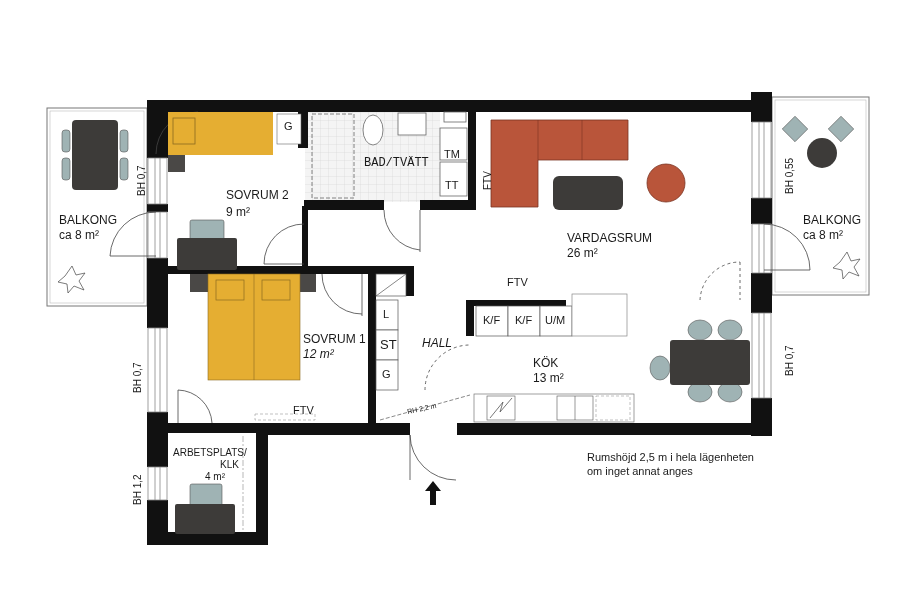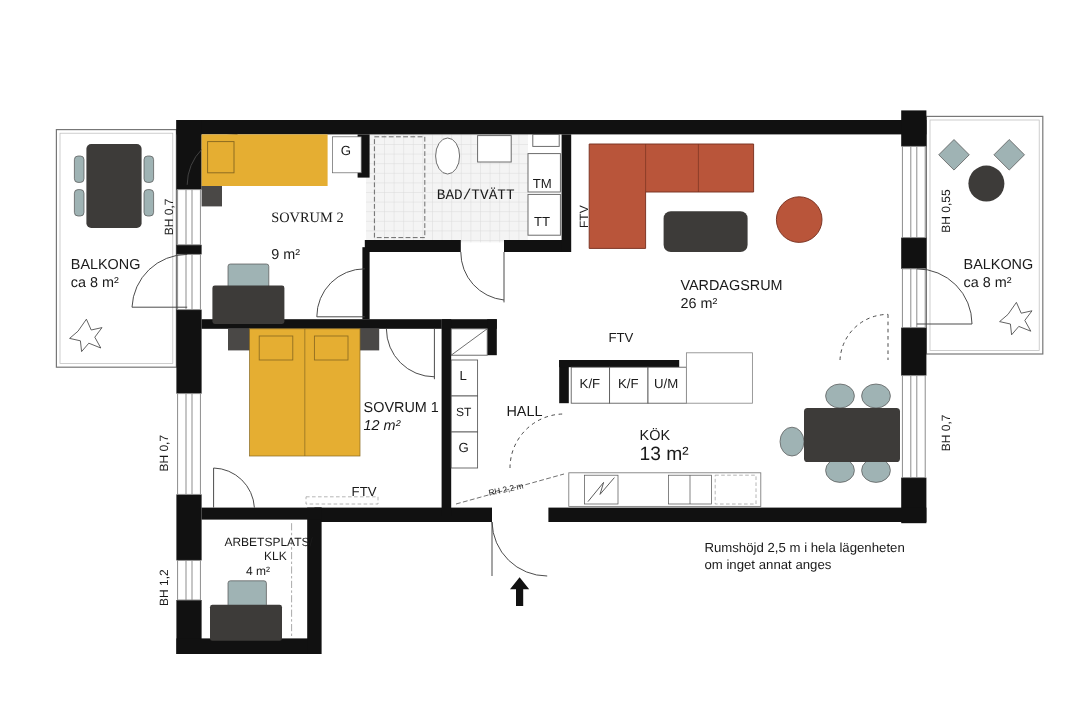--- a/index.html
+++ b/index.html
@@ -205,21 +205,21 @@
     <rect x="190" y="484" width="32" height="22" rx="2" fill="#9fb3b4" stroke="#555" stroke-width="0.6"></rect>
     <rect x="175" y="504" width="60" height="30" rx="2" fill="#3d3b39"></rect>
     <line x1="243" y1="436" x2="243" y2="530" stroke="#888" stroke-width="0.6" stroke-dasharray="6 2 2 2"></line>
   </g>
 
   <g>
     <path d="M433 481 L441 491 L436 491 L436 505 L430 505 L430 491 L425 491 Z" fill="#111"></path>
   </g>
 </svg>
 
-<span class="lbl" style="left:226px;top:175px;font-size:12px;font-family:Liberation Serif, serif;">SOVRUM 2</span>
+<span class="lbl" style="left:226px;top:189px;font-size:12px;">SOVRUM 2</span>
 <span class="lbl" style="left:226px;top:206px;font-size:12px;">9 m²</span>
 
 <span class="lbl" style="left:364px;top:157px;font-size:12px;font-family:Liberation Mono, monospace;">BAD/TVÄTT</span>
 <span class="lbl" style="left:444px;top:148px;font-size:11px;">TM</span>
 <span class="lbl" style="left:445px;top:179px;font-size:11px;">TT</span>
 <span class="lbl" style="left:284px;top:120px;font-size:11px;">G</span>
 <span class="lbl small vert" style="left:481px;top:190px;">FTV</span>
 
 <span class="lbl" style="left:567px;top:232px;font-size:12px;">VARDAGSRUM</span>
 <span class="lbl" style="left:567px;top:247px;font-size:12px;">26 m²</span>
@@ -232,33 +232,33 @@
 <span class="lbl small vert" style="left:135px;top:196px;">BH 0,7</span>
 <span class="lbl small vert" style="left:783px;top:194px;">BH 0,55</span>
 <span class="lbl small vert" style="left:131px;top:393px;">BH 0,7</span>
 <span class="lbl small vert" style="left:783px;top:376px;">BH 0,7</span>
 <span class="lbl small vert" style="left:131px;top:505px;">BH 1,2</span>
 
 <span class="lbl" style="left:303px;top:333px;font-size:12px;">SOVRUM 1</span>
 <span class="lbl" style="left:303px;top:348px;font-size:12px;font-style:italic;">12 m²</span>
 <span class="lbl" style="left:293px;top:404px;font-size:11px;">FTV</span>
 
-<span class="lbl" style="left:422px;top:337px;font-size:12px;">HALL</span>
+<span class="lbl" style="left:422px;top:337px;font-size:12px;font-style:italic;">HALL</span>
 <span class="lbl" style="left:383px;top:308px;font-size:11px;">L</span>
-<span class="lbl" style="left:380px;top:338px;font-size:10px;">ST</span>
+<span class="lbl" style="left:380px;top:338px;font-size:13px;">ST</span>
 <span class="lbl" style="left:382px;top:368px;font-size:11px;">G</span>
 <span class="lbl" style="left:407px;top:402px;font-size:7px;transform:rotate(-12deg);">RH 2,2 m</span>
 
 <span class="lbl" style="left:507px;top:276px;font-size:11px;">FTV</span>
 <span class="lbl" style="left:483px;top:314px;font-size:11px;">K/F</span>
 <span class="lbl" style="left:515px;top:314px;font-size:11px;">K/F</span>
 <span class="lbl" style="left:545px;top:314px;font-size:11px;">U/M</span>
 <span class="lbl" style="left:533px;top:357px;font-size:12px;text-align:center;">KÖK</span>
-<span class="lbl" style="left:533px;top:372px;font-size:16px;">13 m²</span>
-
-<span class="lbl small" style="left:173px;top:446px;margin-left:14px;">ARBETSPLATS/</span>
+<span class="lbl" style="left:533px;top:372px;font-size:12px;">13 m²</span>
+
+<span class="lbl small" style="left:173px;top:446px;">ARBETSPLATS/</span>
 <span class="lbl small" style="left:173px;top:458px;padding-left:47px;">KLK</span>
 <span class="lbl small" style="left:173px;top:470px;margin-left:32px;">4 m²</span>
 
 <div class="note" style="left:587px;top:450px;">
   <div>Rumshöjd 2,5 m i hela lägenheten</div>
   <div>om inget annat anges</div>
 </div>
 
 </body></html>

